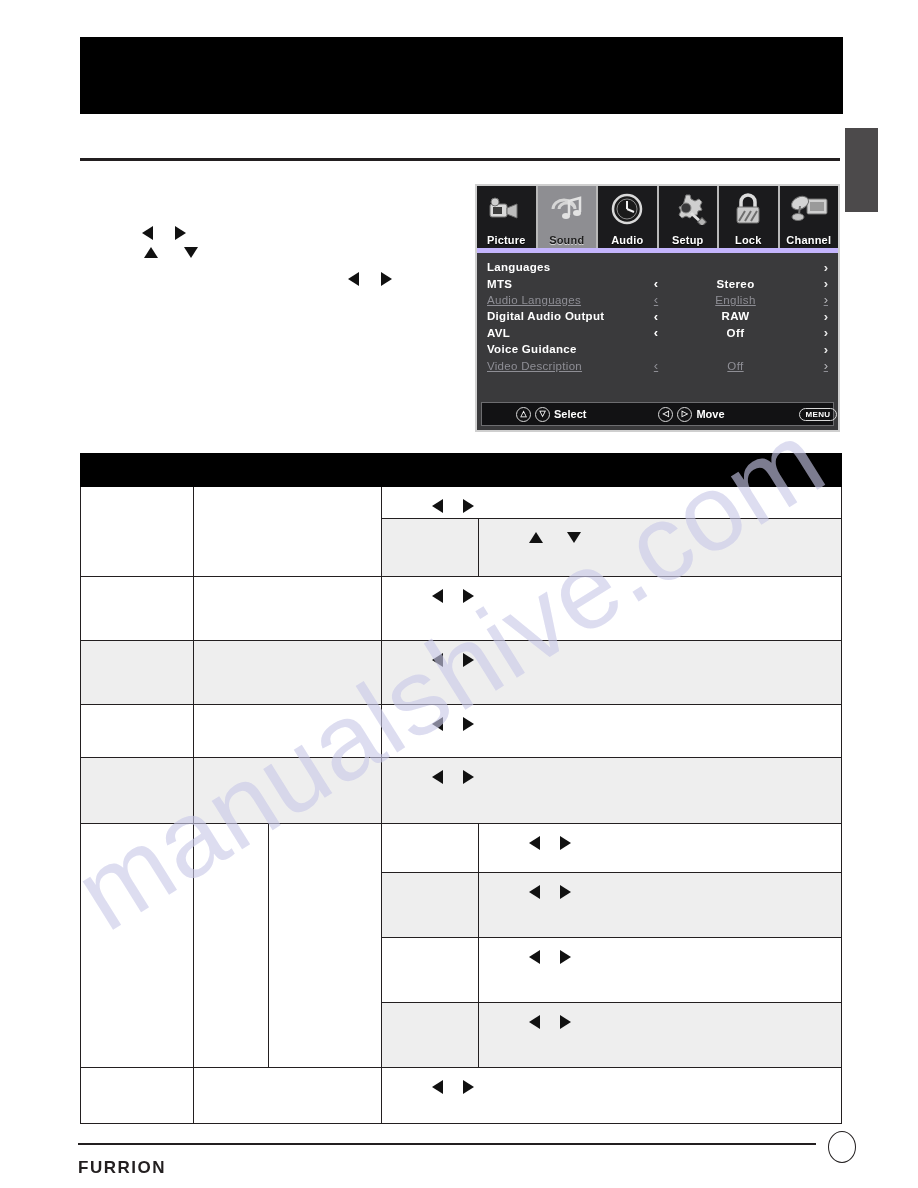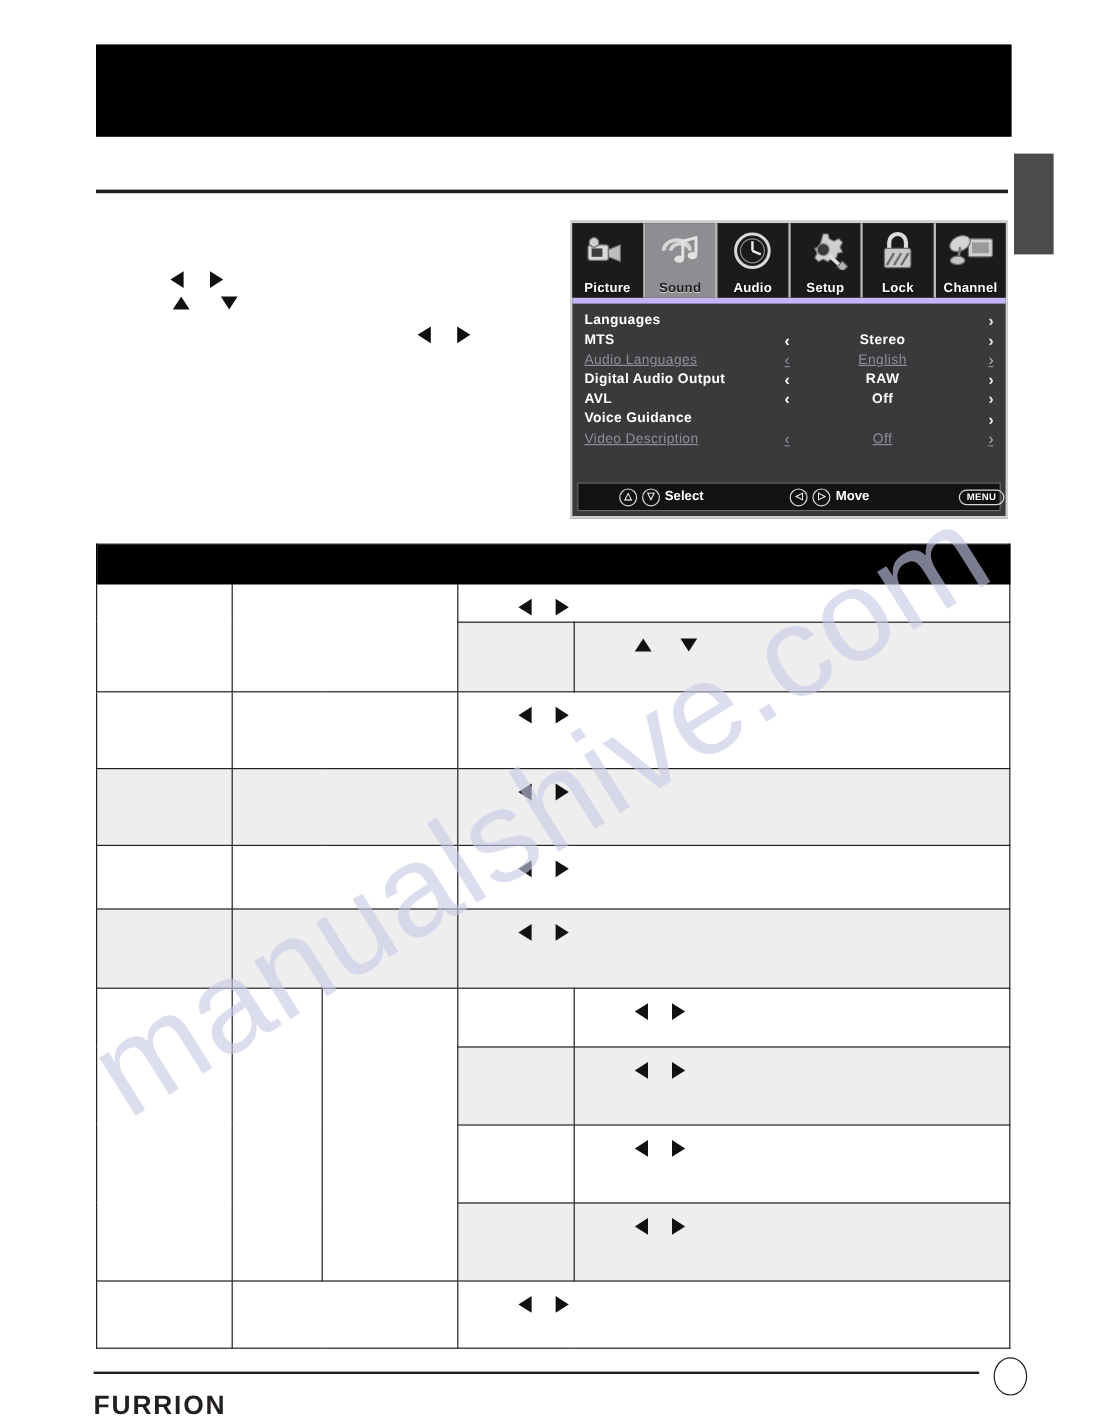--- a/index.html
+++ b/index.html
@@ -147,21 +147,21 @@
   .cell-arrows .pair{display:inline-block;margin-left:42px;margin-top:6px;}
   .cell-arrows .pair .tri-r{margin-left:20px;}
   .cell-arrows .pair .tri-d{margin-left:24px;}
 
   
   .foot-rule{
     position:absolute;left:78px;top:1143px;width:738px;height:2px;background:#231f20;
   }
   .foot-logo{
     position:absolute;left:78px;top:1158px;
-    font-size:22px;font-weight:bold;color:#231f20;letter-spacing:1.5px;
+    font-size:17px;font-weight:bold;color:#231f20;letter-spacing:1.5px;
   }
   .page-circle{
     position:absolute;left:828px;top:1131px;width:26px;height:30px;
     border:1.6px solid #231f20;border-radius:50%;
     display:flex;align-items:center;justify-content:center;
     font-size:12px;color:#231f20;background:#fff;
   }
 </style>
 </head>
 <body>

